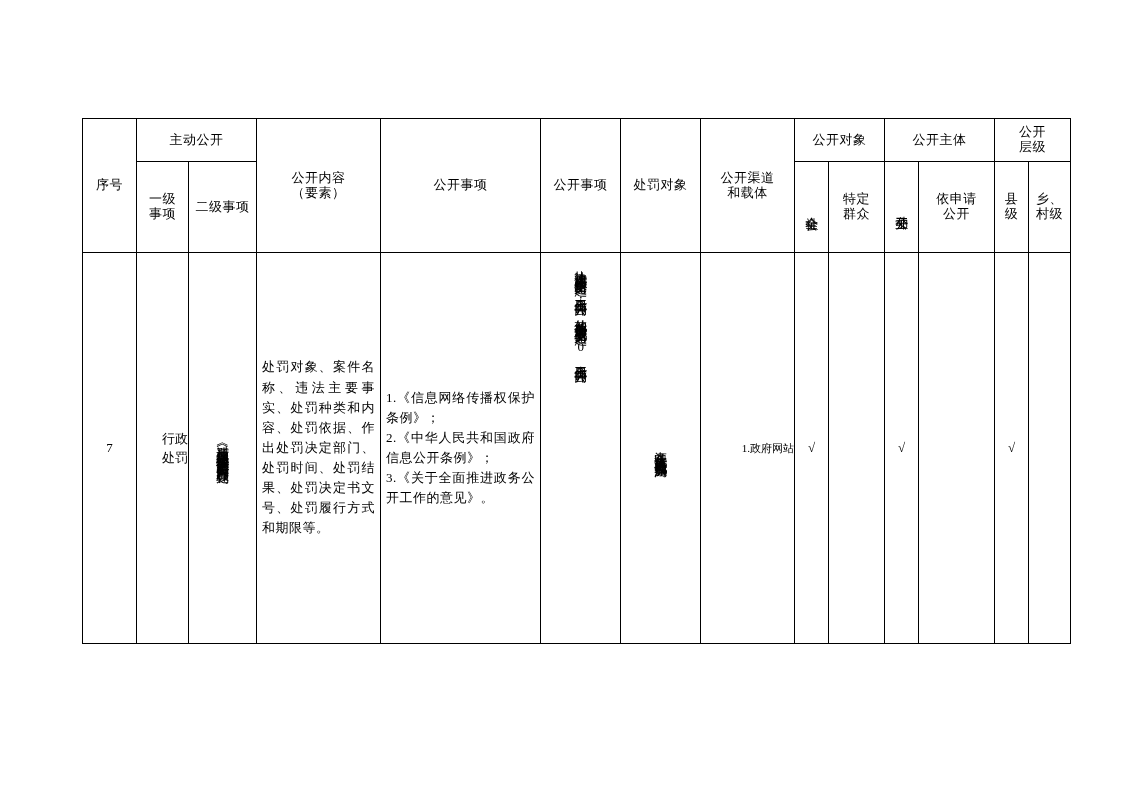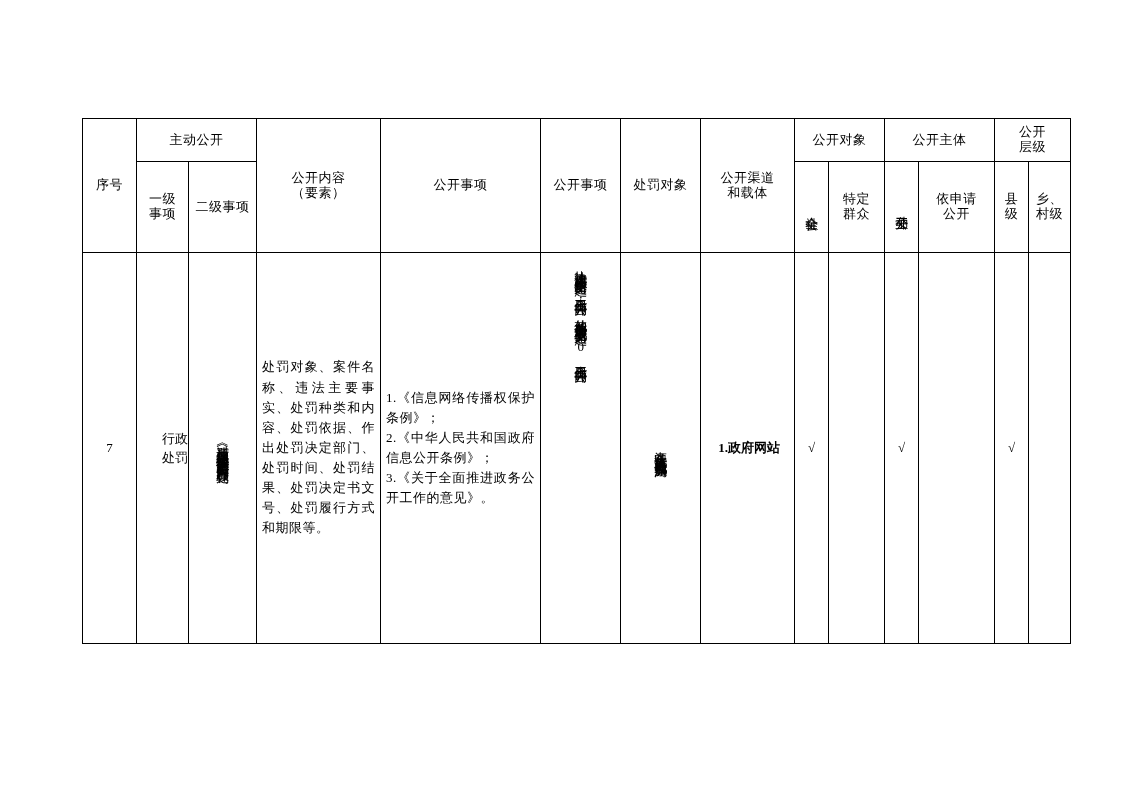--- a/index.html
+++ b/index.html
@@ -96,26 +96,25 @@
     height: 380px;
     padding-top: 4px;
   }
   .vert-box-mid {
     display: flex;
     align-items: center;
     justify-content: center;
     height: 380px;
   }
   .small-note {
-    font-size: 13px;
+    font-size: 11px;
     letter-spacing: 0;
     line-height: 1.3;
-    text-align: center;
+    text-align: right;
     padding-left: 3px;
-    font-weight: bold;
   }
   .check {
     font-size: 16px;
     line-height: 1;
   }
 </style>
 </head>
 <body>
 
 <div id="page">

